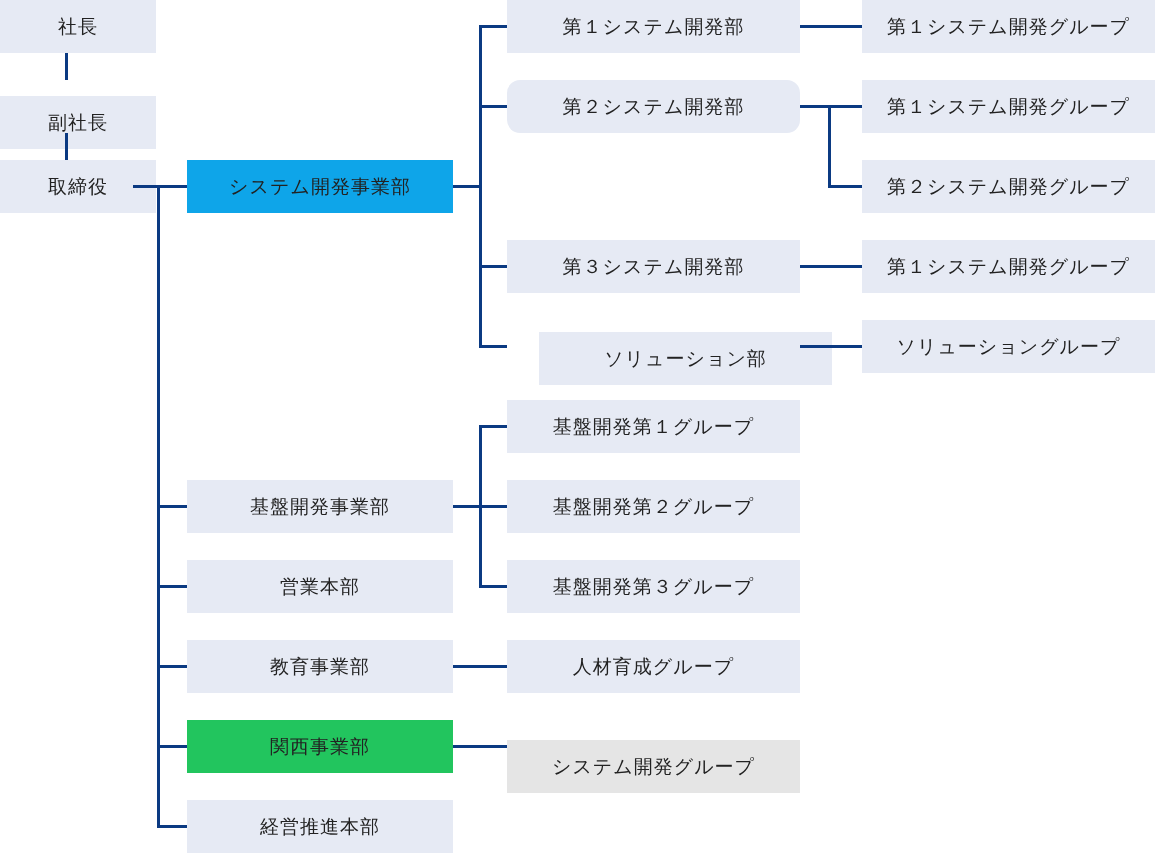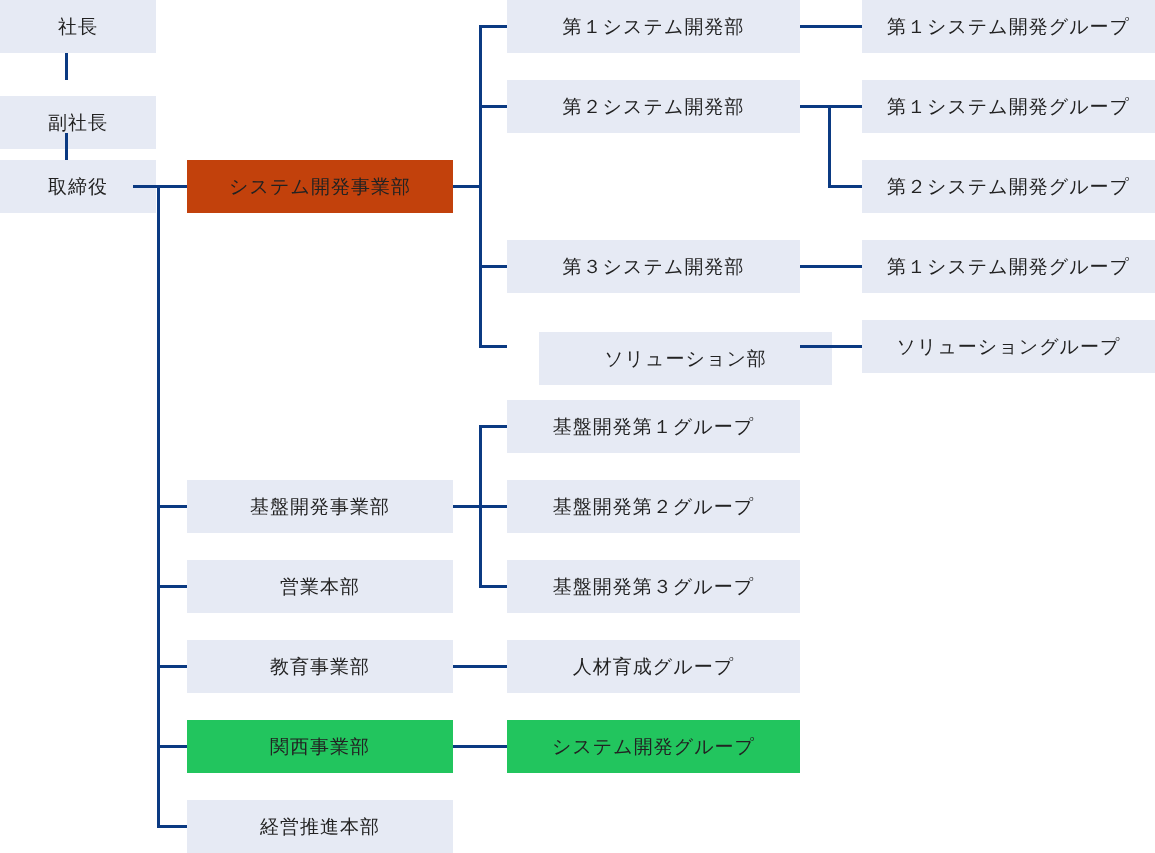--- a/index.html
+++ b/index.html
@@ -16,36 +16,36 @@
   .h { height:3px; }
   .v { width:3px; }
 </style>
 </head>
 <body>
 
 <div class="box c0" style="top: 0px; background: rgb(230, 234, 244);">社長</div>
 <div class="box c0" style="top: 96px; background: rgb(230, 234, 244);">副社長</div>
 <div class="box c0" style="top: 160px; background: rgb(230, 234, 244);">取締役</div>
 
-<div class="box c1" style="top: 160px; background: #c2410c; text-align: center;">システム開発事業部</div>
+<div class="box c1" style="top: 160px; background: #0ea5e9; text-align: center;">システム開発事業部</div>
 <div class="box c1" style="top: 480px; background: rgb(230, 234, 244);">基盤開発事業部</div>
 <div class="box c1" style="top: 560px; background: rgb(230, 234, 244);">営業本部</div>
 <div class="box c1" style="top: 640px; background: rgb(230, 234, 244);">教育事業部</div>
 <div class="box c1" style="top: 720px; background: #22c55e;">関西事業部</div>
 <div class="box c1" style="top: 800px; background: rgb(230, 234, 244);">経営推進本部</div>
 
 <div class="box c2" style="top: 0px; background: rgb(230, 234, 244);">第１システム開発部</div>
-<div class="box c2" style="top: 80px; background: rgb(230, 234, 244);">第２システム開発部</div>
+<div class="box c2" style="top: 80px; background: rgb(230, 234, 244); border-radius: 13px;">第２システム開発部</div>
 <div class="box c2" style="top: 240px; background: rgb(230, 234, 244);">第３システム開発部</div>
 <div class="box c2" style="top: 332px; background: rgb(230, 234, 244); margin-left: 32px;">ソリューション部</div>
 <div class="box c2" style="top: 400px; background: rgb(230, 234, 244);">基盤開発第１グループ</div>
 <div class="box c2" style="top: 480px; background: rgb(230, 234, 244);">基盤開発第２グループ</div>
 <div class="box c2" style="top: 560px; background: rgb(230, 234, 244);">基盤開発第３グループ</div>
 <div class="box c2" style="top: 640px; background: rgb(230, 234, 244);">人材育成グループ</div>
-<div class="box c2" style="top: 720px; background: #22c55e;">システム開発グループ</div>
+<div class="box c2" style="top: 740px; background: #e5e5e5;">システム開発グループ</div>
 
 <div class="box c3" style="top: 0px; background: rgb(230, 234, 244);">第１システム開発グループ</div>
 <div class="box c3" style="top: 80px; background: rgb(230, 234, 244);">第１システム開発グループ</div>
 <div class="box c3" style="top: 160px; background: rgb(230, 234, 244);">第２システム開発グループ</div>
 <div class="box c3" style="top: 240px; background: rgb(230, 234, 244);">第１システム開発グループ</div>
 <div class="box c3" style="top: 320px; background: rgb(230, 234, 244);">ソリューショングループ</div>
 
 <div class="ln v" style="left: 65px; top: 53px; height: 27px; background: rgb(11, 58, 130);"></div>
 <div class="ln v" style="left: 65px; top: 133px; height: 27px; background: rgb(11, 58, 130);"></div>
 

